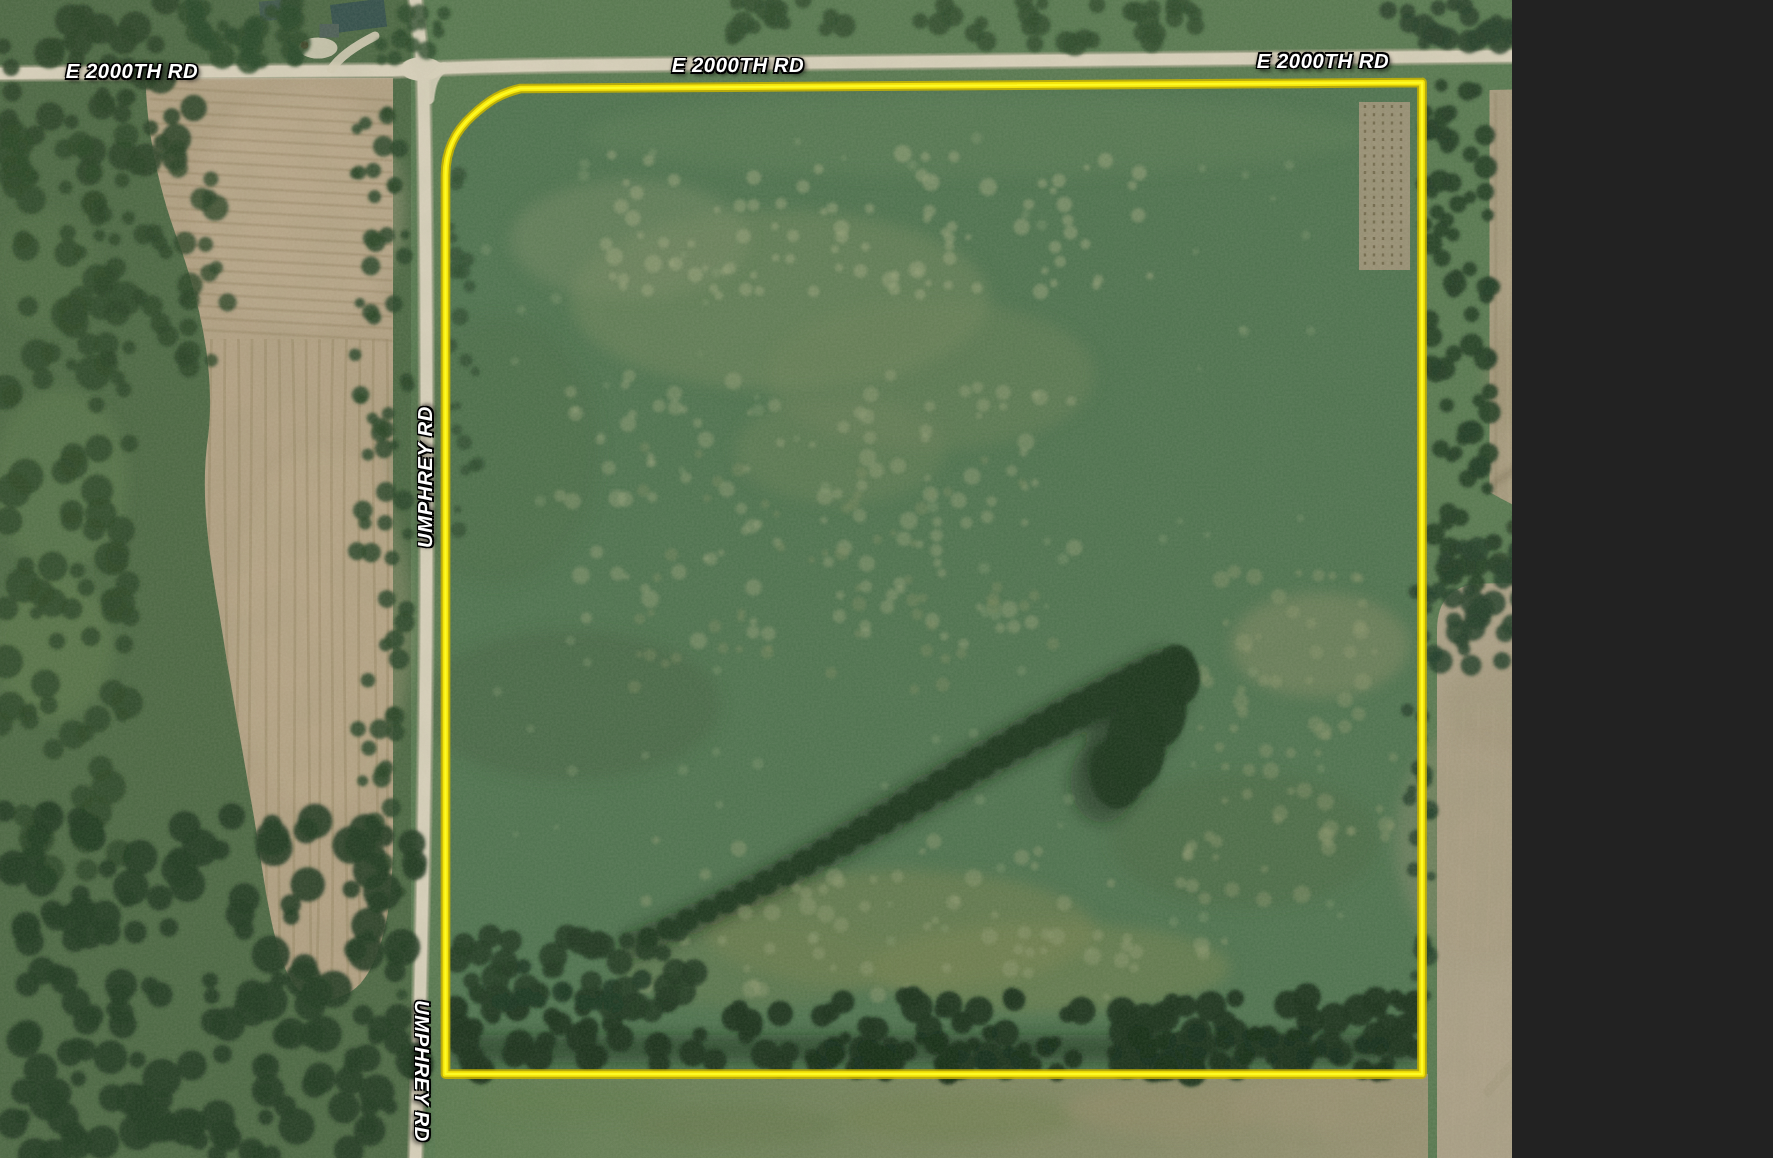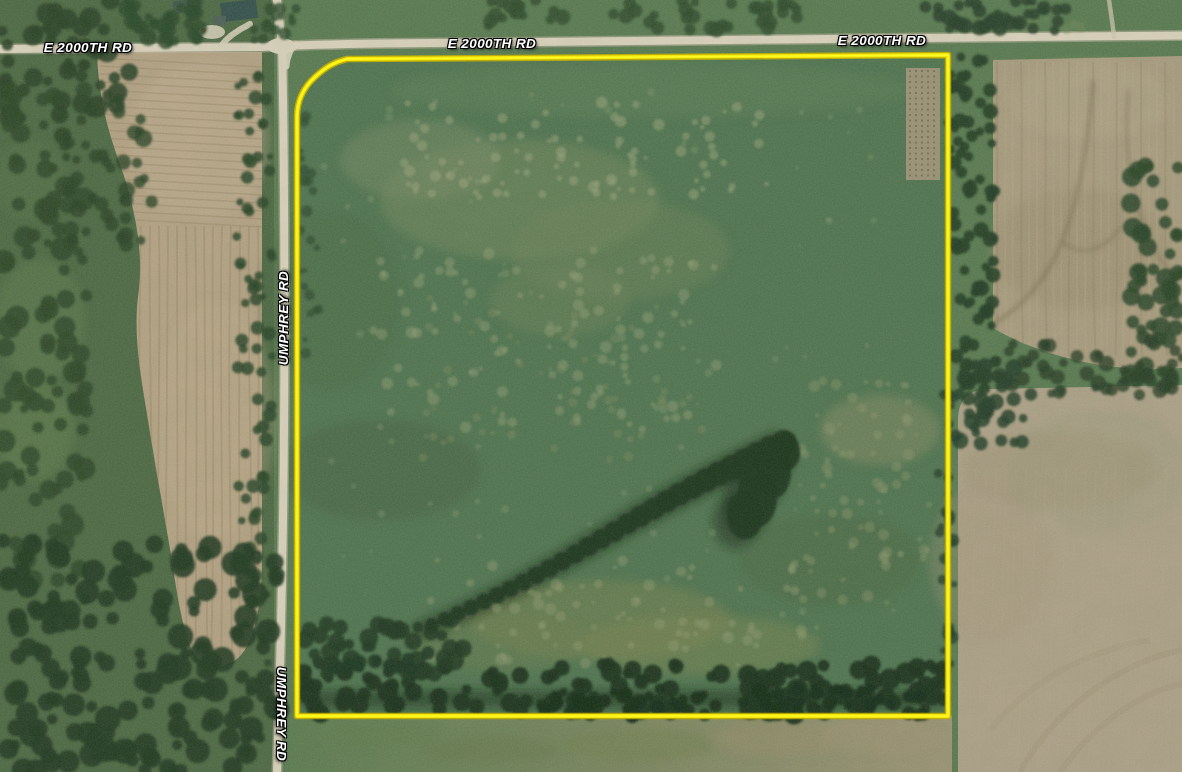--- a/index.html
+++ b/index.html
@@ -1,17 +1,17 @@
 <!DOCTYPE html>
 <html><head>
 <meta charset="utf-8">
 <style>
   html,body{margin:0;padding:0;background:#222;}
   .stage{
-    position:relative;width:1182px;height:772px;overflow:hidden;
+    position:relative;width:1008px;height:772px;overflow:hidden;
     font-family:"Liberation Sans",sans-serif;background:#000000;
   }
   .stage svg{position:absolute;left:0;top:0;display:block;}
   .lbl{
     position:absolute;white-space:nowrap;
     font:italic 700 13.5px/1 "Liberation Sans",sans-serif;
     color:#fff;letter-spacing:.4px;
     text-shadow:-1px -1px 0 #000,1px -1px 0 #000,-1px 1px 0 #000,1px 1px 0 #000,0 0 3px #000,2px 2px 3px rgba(0,0,0,.65);
     transform:translate(-50%,-50%);
   }

